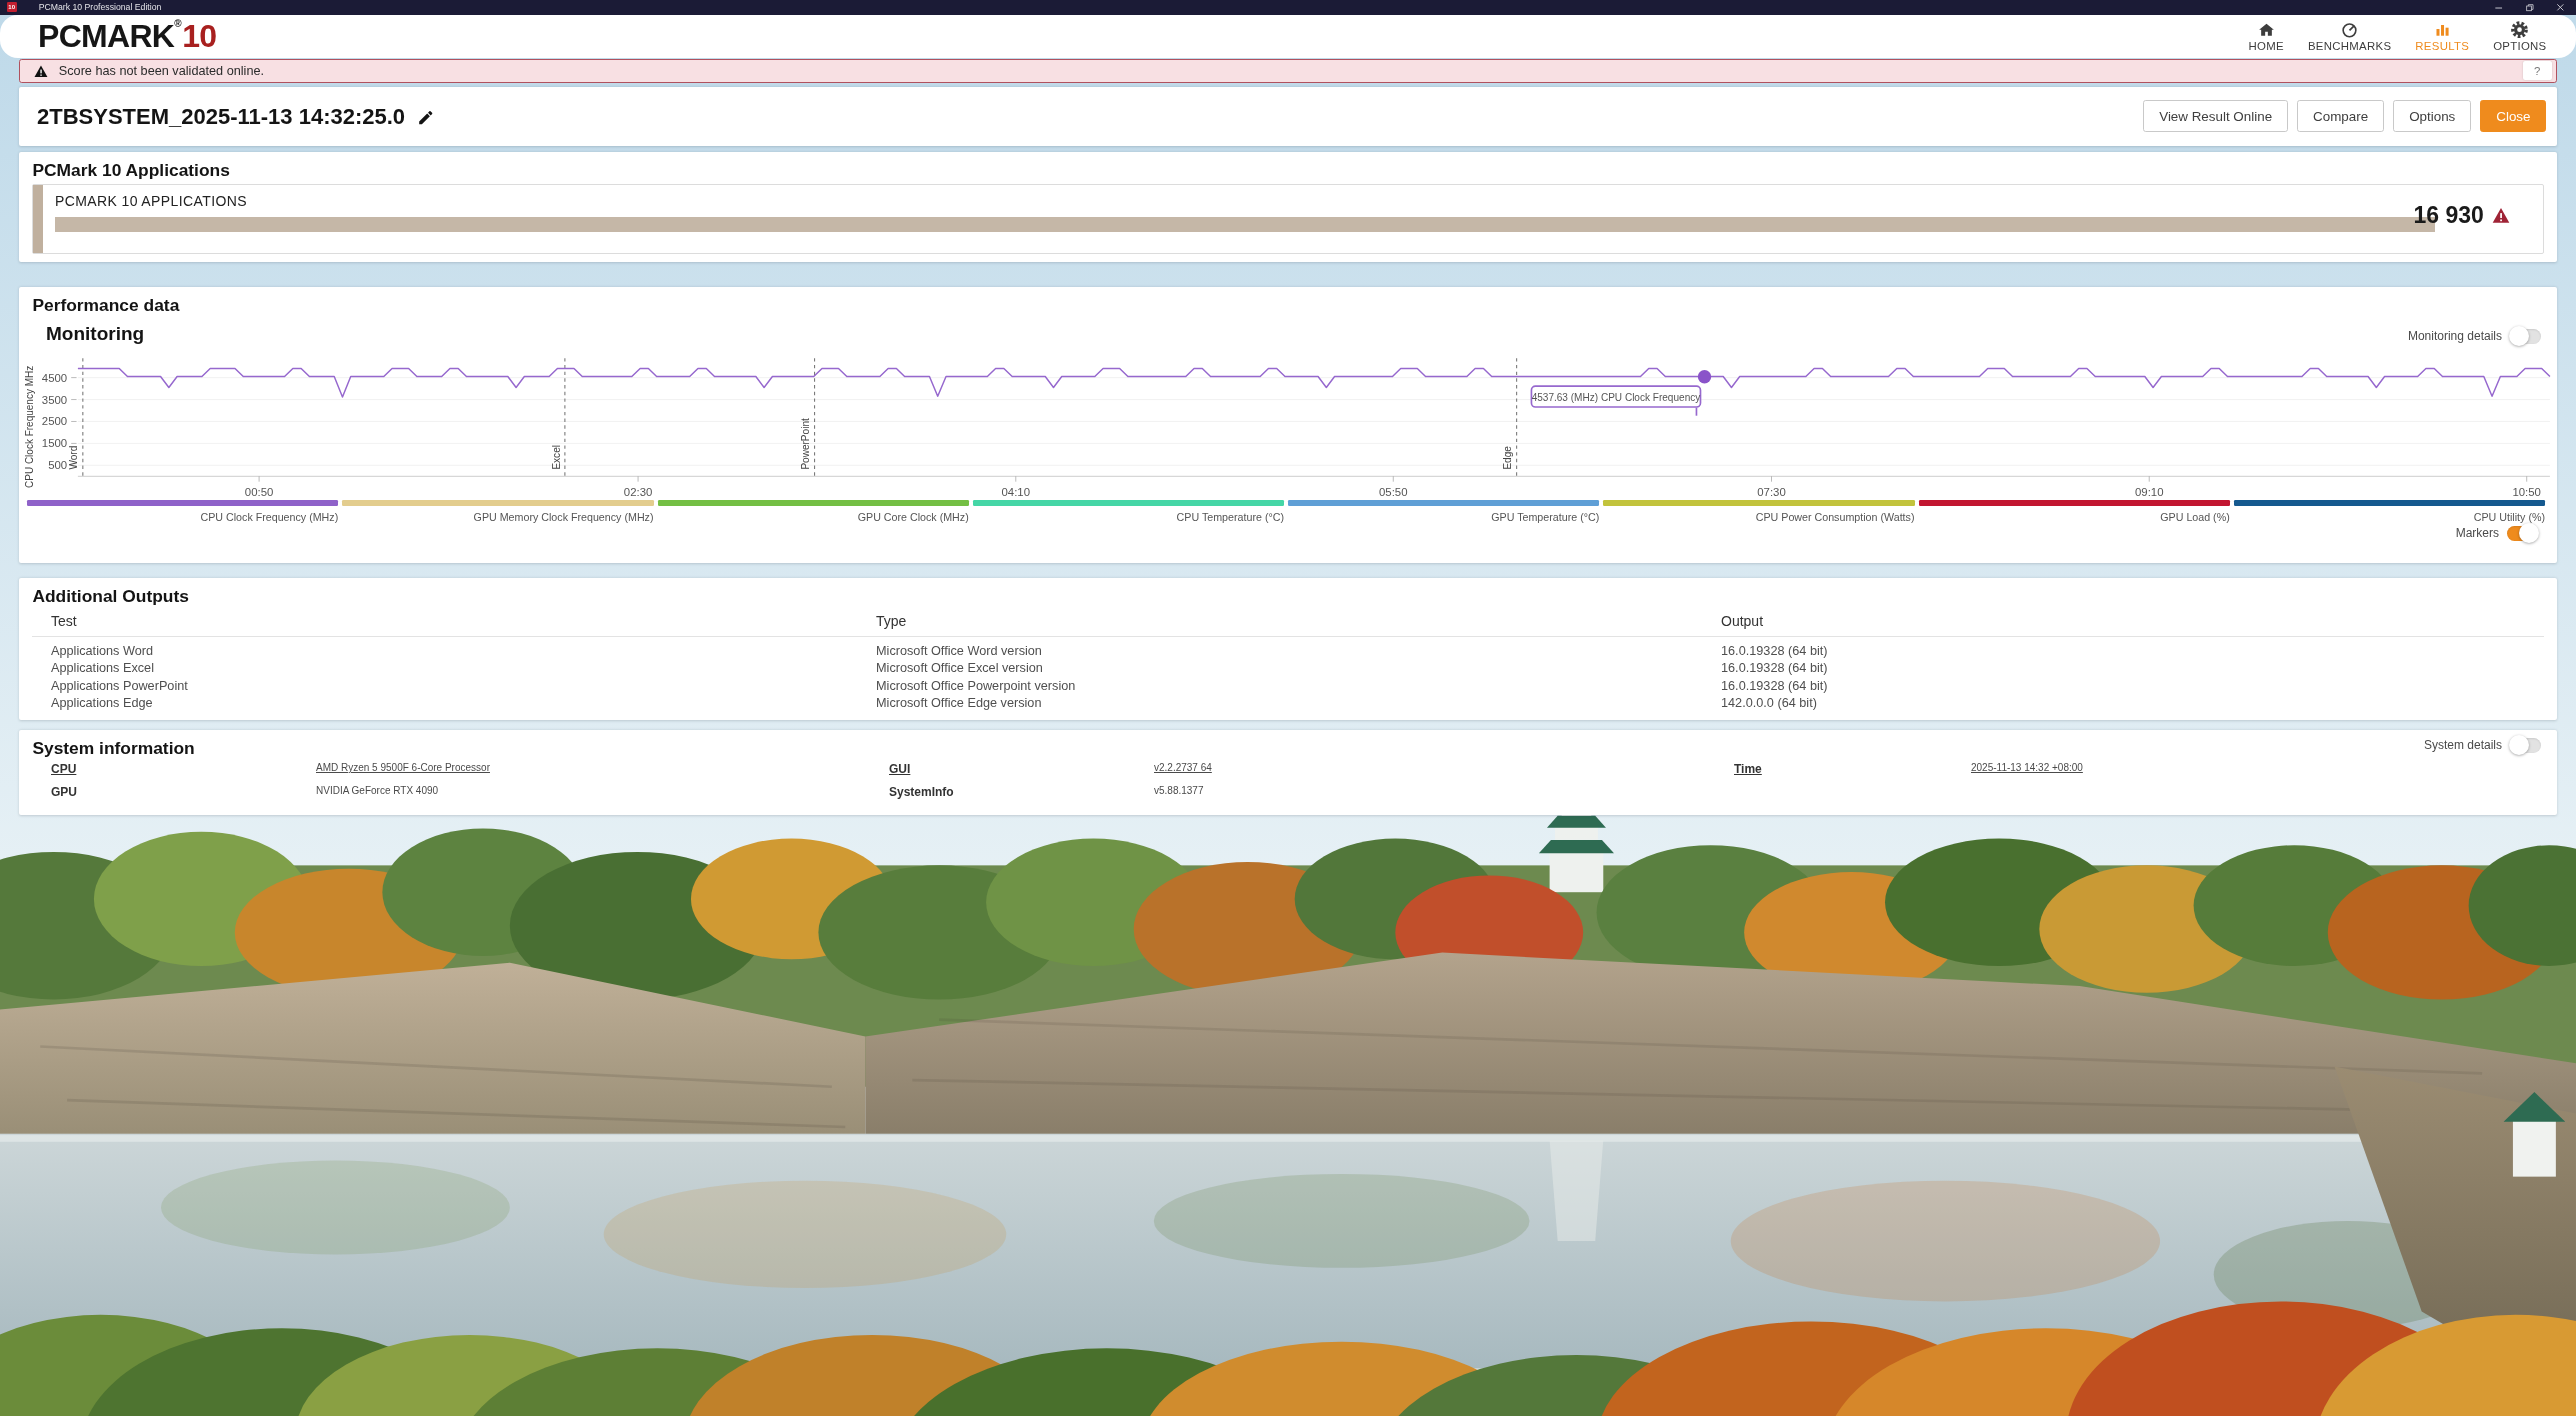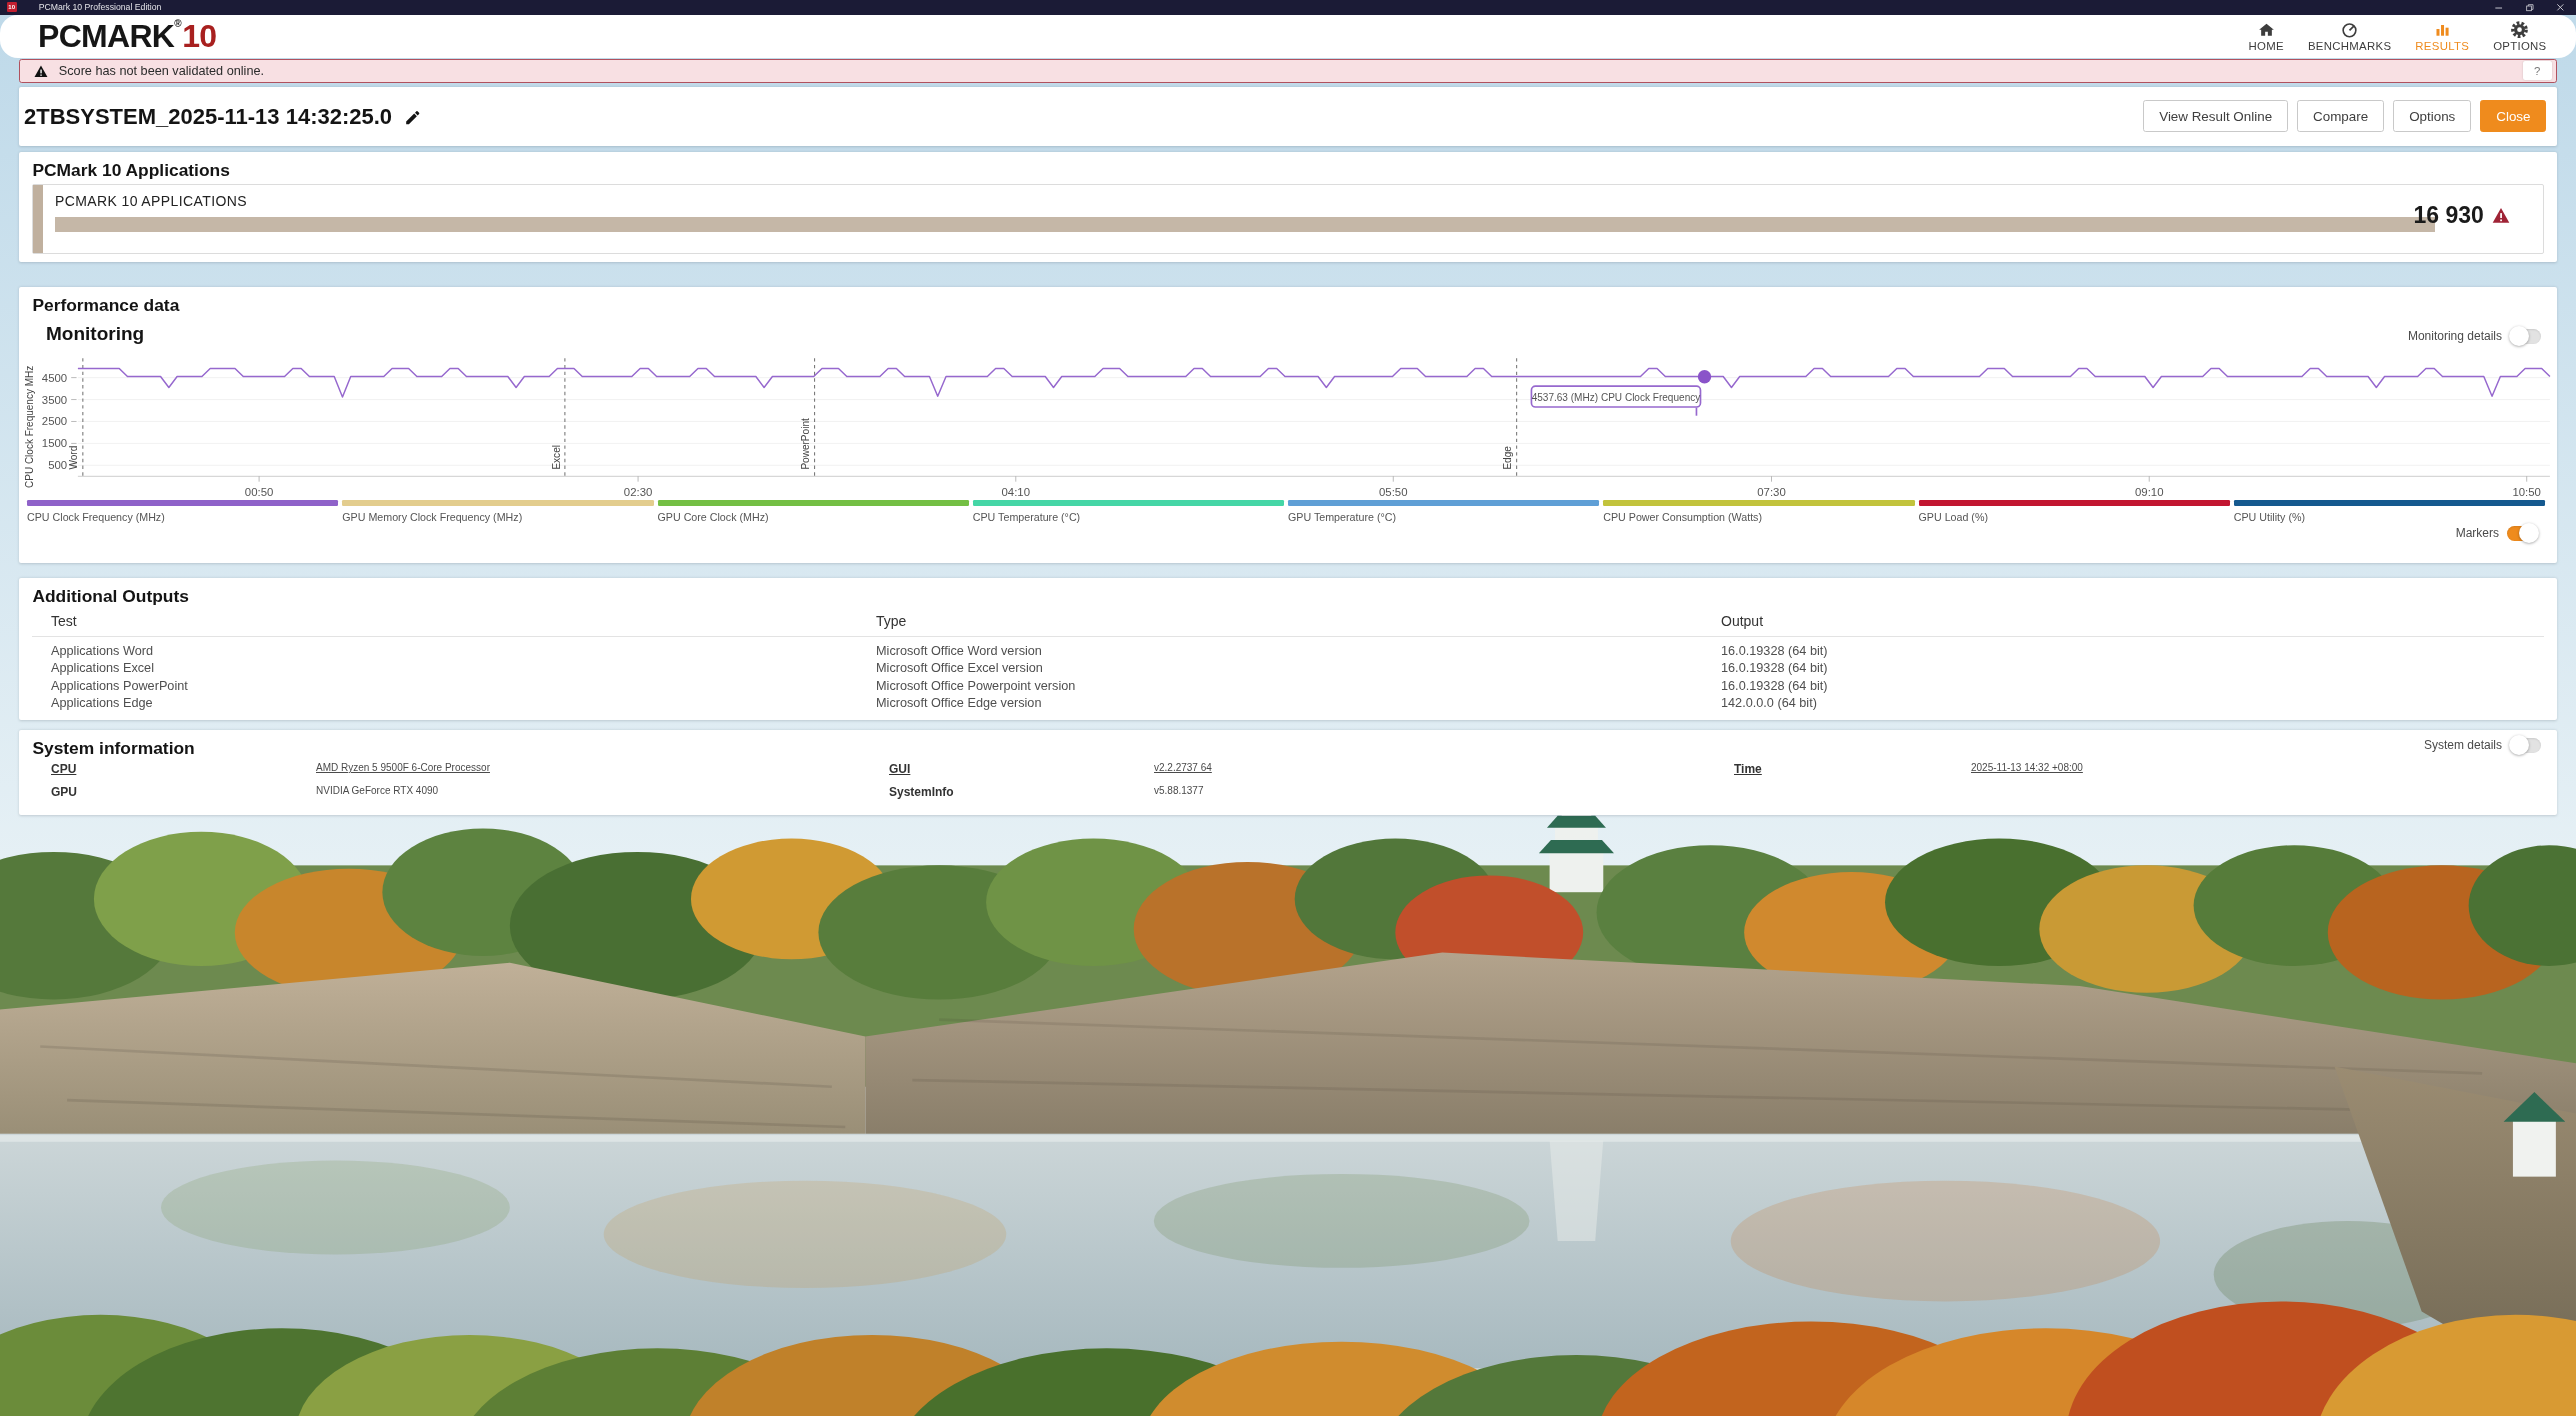--- a/index.html
+++ b/index.html
@@ -39,21 +39,21 @@
             background:var(--banner-bg); border:1.3px solid var(--banner-border); border-radius:2.7px;
             display:flex; align-items:center; padding-left:13.4px; }
   .banner .b-text { font-size:12.7px; color:#2b2b2b; margin-left:9.4px; }
   .banner .help-btn { position:absolute; right:4px; top:1.3px; width:29.5px; height:19px; background:#fff; border:none;
             border-radius:2px; font-size:11.4px; color:#777; box-shadow:0 0 2px rgba(0,0,0,.18); cursor:pointer; }
 
   .panel { position:absolute; background:#fff; z-index:3; border-radius:2px; box-shadow:0 0.7px 2.7px rgba(30,40,50,.18); }
 
   
   #panel-result { left:19px; top:87px; width:2538px; height:59px; }
-  #panel-result .r-title { position:absolute; left:5px; top:17.4px; font-size:22px; font-weight:600; color:#141414;
+  #panel-result .r-title { position:absolute; left:18px; top:17.4px; font-size:22px; font-weight:600; color:#141414;
             display:flex; align-items:center; gap:12px; }
   .btn-row { position:absolute; right:10.7px; top:13.4px; display:flex; gap:9.4px; }
   .btn { height:32px; padding:0 14.8px; background:#fff; border:1.3px solid #c9c9c9; border-radius:2.7px;
          font-size:13.4px; color:#3f3f3f; font-family:inherit; cursor:pointer; }
   .btn.primary { background:var(--accent); border-color:var(--accent); color:#fff; }
 
   
   #panel-apps { left:19px; top:152px; width:2538px; height:110px; }
   .section-title { position:absolute; left:13.4px; top:8px; font-size:17.4px; font-weight:600; color:#141414; }
   .score-card { position:absolute; left:13.4px; top:32px; right:13.4px; height:70px; border:0.7px solid #dcdcdc; border-radius:2px; }
@@ -71,21 +71,21 @@
   #markers-row { right:19px; top:239px; }
   .toggle { width:31px; height:14.8px; border-radius:7.4px; background:#e2e2e2; position:relative;
             box-shadow:inset 0 0.7px 2px rgba(0,0,0,.12); cursor:pointer; }
   .toggle .knob { position:absolute; top:-2.7px; left:-1.3px; width:20px; height:20px; border-radius:50%; background:#fff;
             box-shadow:0 0.7px 2.7px rgba(0,0,0,.35); }
   .toggle.on { background:var(--accent); }
   .toggle.on .knob { left:auto; right:-1.3px; }
   .ylabel { position:absolute; left:5.4px; top:75px; height:129px; writing-mode:vertical-rl; transform:rotate(180deg);
             font-size:10px; color:#444; text-align:center; }
   #chart-svg { position:absolute; left:21.5px; top:67px; }
-  .legend { position:absolute; left:8px; right:8px; top:213px; display:flex; }
+  .legend { position:absolute; left:8px; right:8px; top:213px; display:flex;text-align:right; }
   .legend-item { flex:1; margin-right:4px; }
   .legend-bar { height:6px; border-radius:1.3px; }
   .legend-label { font-size:10.7px; color:#555; margin-top:4.7px; }
 
   
   #panel-out { left:19px; top:578px; width:2538px; height:142px; }
   .th { position:absolute; font-size:14px; color:#333; }
   .divider { position:absolute; left:13.4px; right:13.4px; top:58px; border-top:0.7px solid #e3e3e3; }
   .td { position:absolute; font-size:12.7px; color:#4f4f4f; }
   .col-test { left:32px; } .col-type { left:857px; } .col-out { left:1702px; }

